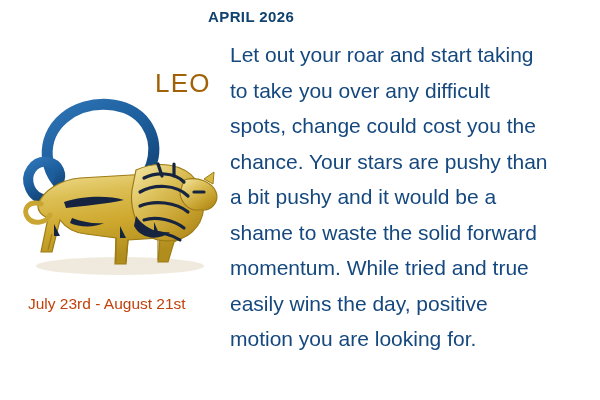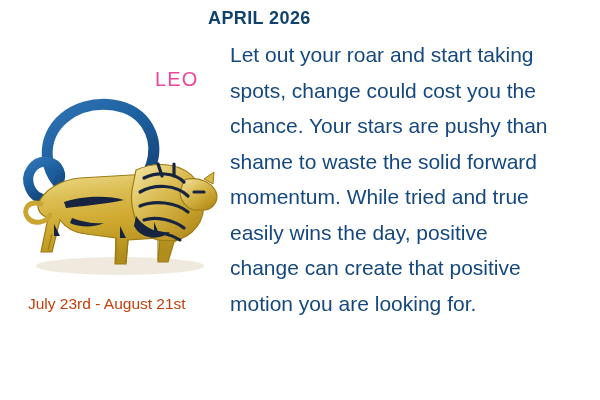--- a/index.html
+++ b/index.html
@@ -34,41 +34,41 @@
   #zodiac-art svg {
     display: block;
     width: 220px;
     height: 240px;
   }
 
   #sign-name {
     position: absolute;
     left: 155px;
     top: 68px;
-    font-size: 20px;
+    font-size: 26px;
     letter-spacing: 1.2px;
-    color: #ec4899;
+    color: #a16207;
     white-space: nowrap;
   }
 
   #date-range {
     position: absolute;
     left: 28px;
     top: 295px;
     font-size: 15.5px;
     color: #c2410c;
     white-space: nowrap;
   }
 
   
   #headline {
     position: absolute;
     left: 208px;
     top: 8px;
-    font-size: 18px;
+    font-size: 15px;
     font-weight: bold;
     letter-spacing: 0.4px;
     color: #10426f;
   }
   #horoscope-body {
     position: absolute;
     left: 230px;
     top: 37px;
     width: 366px;
     font-size: 21px;
@@ -192,22 +192,23 @@
 
     <div id="sign-name">LEO</div>
 
     <div id="date-range">July 23rd - August 21st</div>
   </div>
 
   <div id="headline">APRIL 2026</div>
 
   <div id="horoscope-body">
     <div class="line">Let out your roar and start taking</div>
+    <div class="line">to take you over any difficult</div>
     <div class="line">spots, change could cost you the</div>
     <div class="line">chance. Your stars are pushy than</div>
+    <div class="line">a bit pushy and it would be a</div>
     <div class="line">shame to waste the solid forward</div>
     <div class="line">momentum. While tried and true</div>
     <div class="line">easily wins the day, positive</div>
-    <div class="line">change can create that positive</div>
     <div class="line">motion you are looking for.</div>
   </div>
 
 </div>
 
 </body></html>

